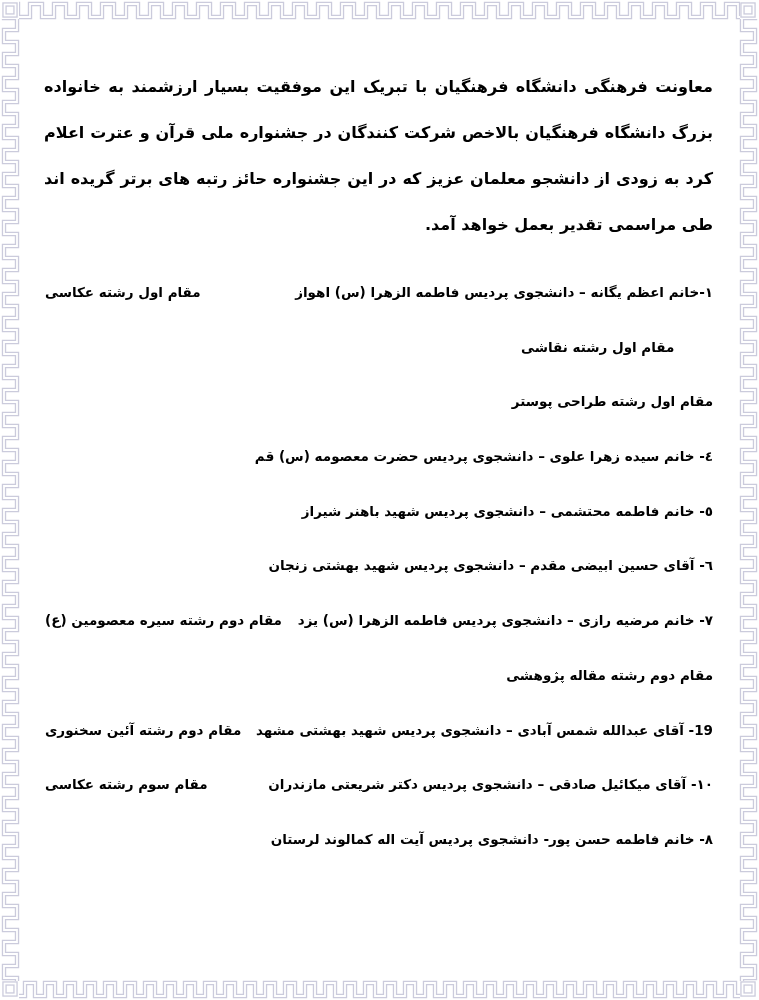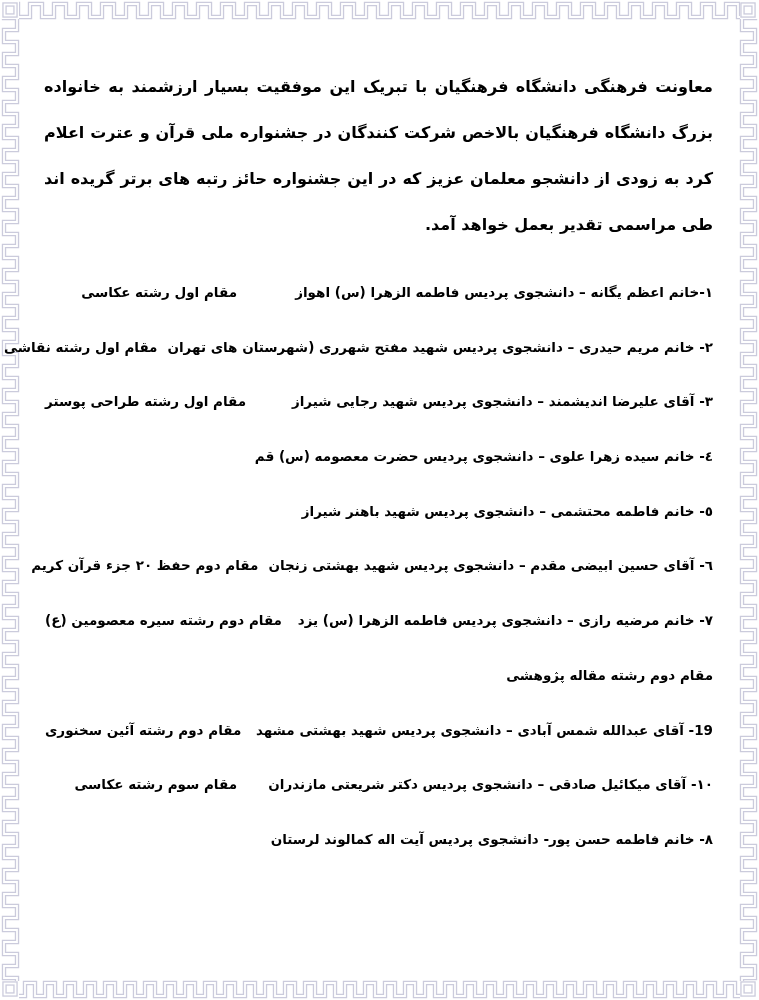--- a/index.html
+++ b/index.html
@@ -54,21 +54,21 @@
     color: #000000;
   }
   .winner-entry {
     flex: 1 1 auto;
     padding-left: 10px;
     text-align: right;
     white-space: nowrap;
   }
   .winner-rank {
     flex: 0 0 192px;
-    text-align: right;
+    text-align: left;
     white-space: nowrap;
   }
 </style>
 </head>
 <body>
 
 <svg class="border-svg" viewBox="0 0 759 1000" aria-hidden="true">
   <defs>
     <pattern id="gk-top" width="24" height="21" patternUnits="userSpaceOnUse">
       <path d="M-1,17 H6 V4 H18 V17 H25" fill="none" stroke="#cbcbdc" stroke-width="4.4"></path>
@@ -112,40 +112,37 @@
   <p class="header-paragraph">معاونت فرهنگی دانشگاه فرهنگیان با تبریک این موفقیت بسیار ارزشمند به خانواده بزرگ دانشگاه فرهنگیان بالاخص شرکت کنندگان در جشنواره ملی قرآن و عترت اعلام کرد به زودی از دانشجو معلمان عزیز که در این جشنواره حائز رتبه های برتر گریده اند طی مراسمی تقدیر بعمل خواهد آمد.</p>
 
   <div class="winners-list">
 
     <div class="winner-row">
       <span class="winner-entry">١-خانم اعظم یگانه – دانشجوی پردیس فاطمه الزهرا (س) اهواز</span>
       <span class="winner-rank">مقام اول رشته عکاسی</span>
     </div>
 
     <div class="winner-row">
-      <span class="winner-entry">٢- خانم مریم حیدری – دانشجوی پردیس شهید مفتح شهرری (شهرستان های تهران</span>
       <span class="winner-rank">مقام اول رشته نقاشی</span>
     </div>
 
     <div class="winner-row">
-      <span class="winner-entry">٣- آقای علیرضا اندیشمند – دانشجوی پردیس شهید رجایی شیراز</span>
       <span class="winner-rank">مقام اول رشته طراحی پوستر</span>
     </div>
 
     <div class="winner-row">
       <span class="winner-entry">٤- خانم سیده زهرا علوی – دانشجوی پردیس حضرت معصومه (س) قم</span>
     </div>
 
     <div class="winner-row">
       <span class="winner-entry">٥- خانم فاطمه محتشمی – دانشجوی پردیس شهید باهنر شیراز</span>
     </div>
 
     <div class="winner-row">
       <span class="winner-entry">٦- آقای حسین ابیضی مقدم – دانشجوی پردیس شهید بهشتی زنجان</span>
-      <span class="winner-rank">مقام دوم حفظ ٢٠ جزء قرآن کریم</span>
     </div>
 
     <div class="winner-row">
       <span class="winner-entry">٧- خانم مرضیه رازی – دانشجوی پردیس فاطمه الزهرا (س) یزد</span>
       <span class="winner-rank">مقام دوم رشته سیره معصومین (ع)</span>
     </div>
 
     <div class="winner-row">
       <span class="winner-rank">مقام دوم رشته مقاله پژوهشی</span>
     </div>

